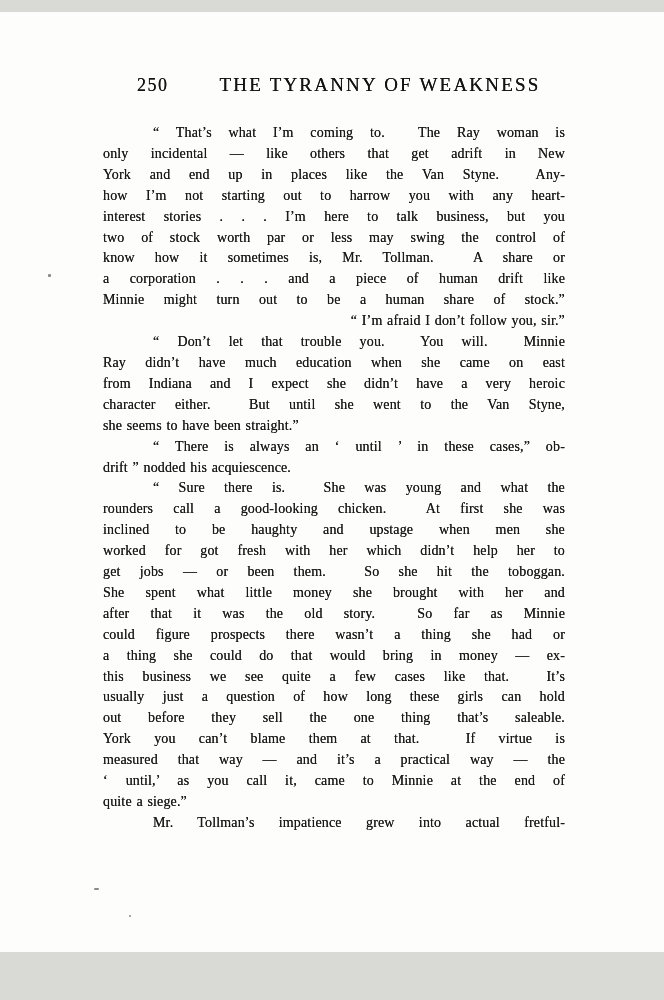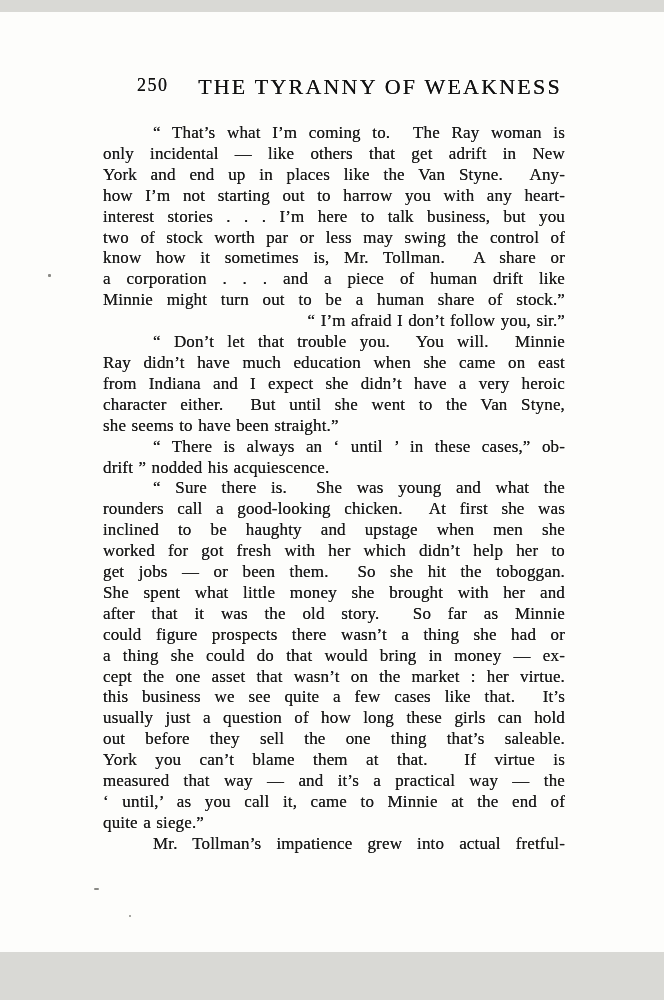--- a/index.html
+++ b/index.html
@@ -24,32 +24,32 @@
     letter-spacing: 1.5px;
     color: #131313;
     text-shadow: 0 0 0.5px #222;
     white-space: nowrap;
   }
   .running-title {
     position: absolute;
     left: 380px;
     top: 62px;
     transform: translateX(-50%);
-    font-size: 22px;
+    font-size: 19px;
     letter-spacing: 2.2px;
     color: #131313;
     text-shadow: 0 0 0.6px #222;
     white-space: nowrap;
   }
   .text-block {
     position: absolute;
     left: 103px;
     top: 111px;
     width: 462px;
-    font-size: 17px;
+    font-size: 14px;
     line-height: 20.9px;
     letter-spacing: 0.15px;
     word-spacing: 1px;
     color: #1a1a1a;
     text-shadow: 0 0 0.4px #333;
   }
   .line {
     white-space: pre-wrap;
     text-align: left;
     min-height: 20.9px;
@@ -107,21 +107,20 @@
       <div>
         <div class="line j ind">“ Sure there is.  She was young and what the</div>
         <div class="line j">rounders call a good-looking chicken.  At first she was</div>
         <div class="line j">inclined to be haughty and upstage when men she</div>
         <div class="line j">worked for got fresh with her which didn’t help her to</div>
         <div class="line j">get jobs — or been them.  So she hit the toboggan.</div>
         <div class="line j">She spent what little money she brought with her and</div>
         <div class="line j">after that it was the old story.  So far as Minnie</div>
         <div class="line j">could figure prospects there wasn’t a thing she had or</div>
         <div class="line j">a thing she could do that would bring in money — ex-</div>
-        <div class="line j">cept the one asset that wasn’t on the market : her virtue.</div>
         <div class="line j">this business we see quite a few cases like that.  It’s</div>
         <div class="line j">usually just a question of how long these girls can hold</div>
         <div class="line j">out before they sell the one thing that’s saleable.</div>
         <div class="line j">York you can’t blame them at that.  If virtue is</div>
         <div class="line j">measured that way — and it’s a practical way — the</div>
         <div class="line j">‘ until,’ as you call it, came to Minnie at the end of</div>
         <div class="line">quite a siege.”</div>
       </div>
       <div>
         <div class="line j ind">Mr. Tollman’s impatience grew into actual fretful-</div>

